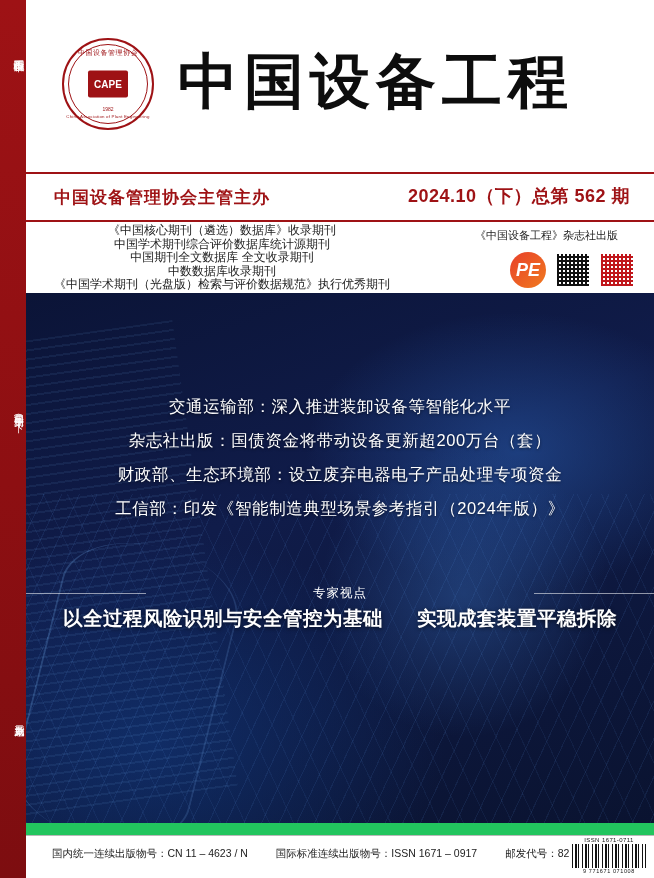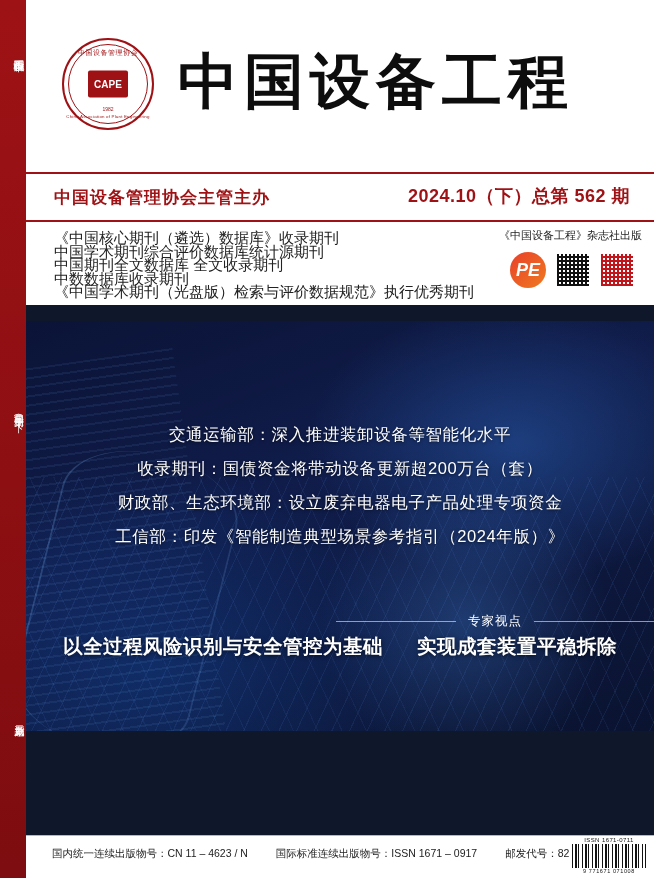--- a/index.html
+++ b/index.html
@@ -5,21 +5,21 @@
   * { box-sizing: border-box; margin: 0; padding: 0; }
   html, body {
     width: 654px; height: 878px;
     font-family: "Liberation Sans", sans-serif;
     background: #ffffff;
   }
   .cover {
     position: relative;
     width: 654px; height: 878px;
     overflow: hidden;
-    background: #0f172a;
+    background: #22c55e;
   }
   
   .spine {
     position: absolute;
     left: 0; top: 0;
     width: 26px; height: 878px;
     background: linear-gradient(180deg,#9e1215 0%, #8d0f12 55%, #7d0d10 100%);
     color: #ffffff;
     z-index: 5;
   }
@@ -157,28 +157,29 @@
     letter-spacing: 0.5px;
   }
   .red-rule2 {
     position: absolute;
     left: 0; top: 220px;
     width: 628px; height: 1.5px;
     background: #9e1215;
   }
   .index-list {
     position: absolute;
-    left: 28px; top: 231px;
-    font-size: 15px;
+    left: 28px; top: 224px;
+    font-size: 12px;
     line-height: 13.5px;
     color: #222;
+    text-align: center;
   }
   .publisher {
     position: absolute;
-    right: 12px; top: 228px;
+    right: 36px; top: 228px;
     font-size: 11px;
     color: #222;
   }
   .badges {
     position: absolute;
     right: 20px; top: 252px;
     display: flex;
     align-items: center;
     gap: 10px;
   }
@@ -201,22 +202,22 @@
     border: 1px solid #fff;
   }
   .qr.red {
     background-image:
       repeating-linear-gradient(90deg,#c0161b 0 2px, transparent 2px 4px),
       repeating-linear-gradient(0deg,#c0161b 0 2px, transparent 2px 4px);
   }
   
   .art {
     position: absolute;
-    left: 26px; top: 321px;
-    width: 628px; height: 410px;
+    left: 26px; top: 293px;
+    width: 628px; height: 530px;
     background:
       radial-gradient(ellipse 300px 200px at 78% 30%, rgba(40,90,170,0.55) 0%, rgba(10,25,65,0) 70%),
       radial-gradient(ellipse 420px 300px at 20% 85%, rgba(20,70,150,0.45) 0%, rgba(8,18,50,0) 70%),
       linear-gradient(160deg,#0b1437 0%, #101c4a 40%, #0a1330 100%);
     overflow: hidden;
   }
   .art::before {
     content: "";
     position: absolute;
     left: 0; bottom: 0; width: 100%; height: 62%;
@@ -273,21 +274,21 @@
     font-weight: bold;
     color: #f2c23c;
     letter-spacing: 1px;
     text-shadow: 0 1px 4px rgba(0,0,0,.7);
   }
   .sep {
     position: absolute;
     left: 0; right: 0; top: 292px;
     display: flex;
     align-items: center;
-    justify-content: flex-end;
+    justify-content: space-between;
     gap: 12px;
   }
   .sep .line {
     width: 120px; height: 1px;
     background: rgba(255,255,255,0.55);
   }
   .sep .label {
     font-size: 12.5px;
     color: #ffffff;
     letter-spacing: 1px;
@@ -386,21 +387,21 @@
       <div class="qr red"></div>
     </div>
   </div>
 
   <div class="art">
     <div class="glow"></div>
     <div class="dna"></div>
 
     <div class="headlines">
       <div class="hl hl-1">交通运输部：深入推进装卸设备等智能化水平</div>
-      <div class="hl hl-2">收录期刊：国债资金将带动设备更新超200万台（套）</div>
+      <div class="hl hl-2">杂志社出版：国债资金将带动设备更新超200万台（套）</div>
       <div class="hl hl-3">财政部、生态环境部：设立废弃电器电子产品处理专项资金</div>
       <div class="hl hl-4">工信部：印发《智能制造典型场景参考指引（2024年版）》</div>
 
 
       <div class="sep">
         <span class="line"></span>
         <span class="label">专家视点</span>
         <span class="line"></span>
       </div>
 

